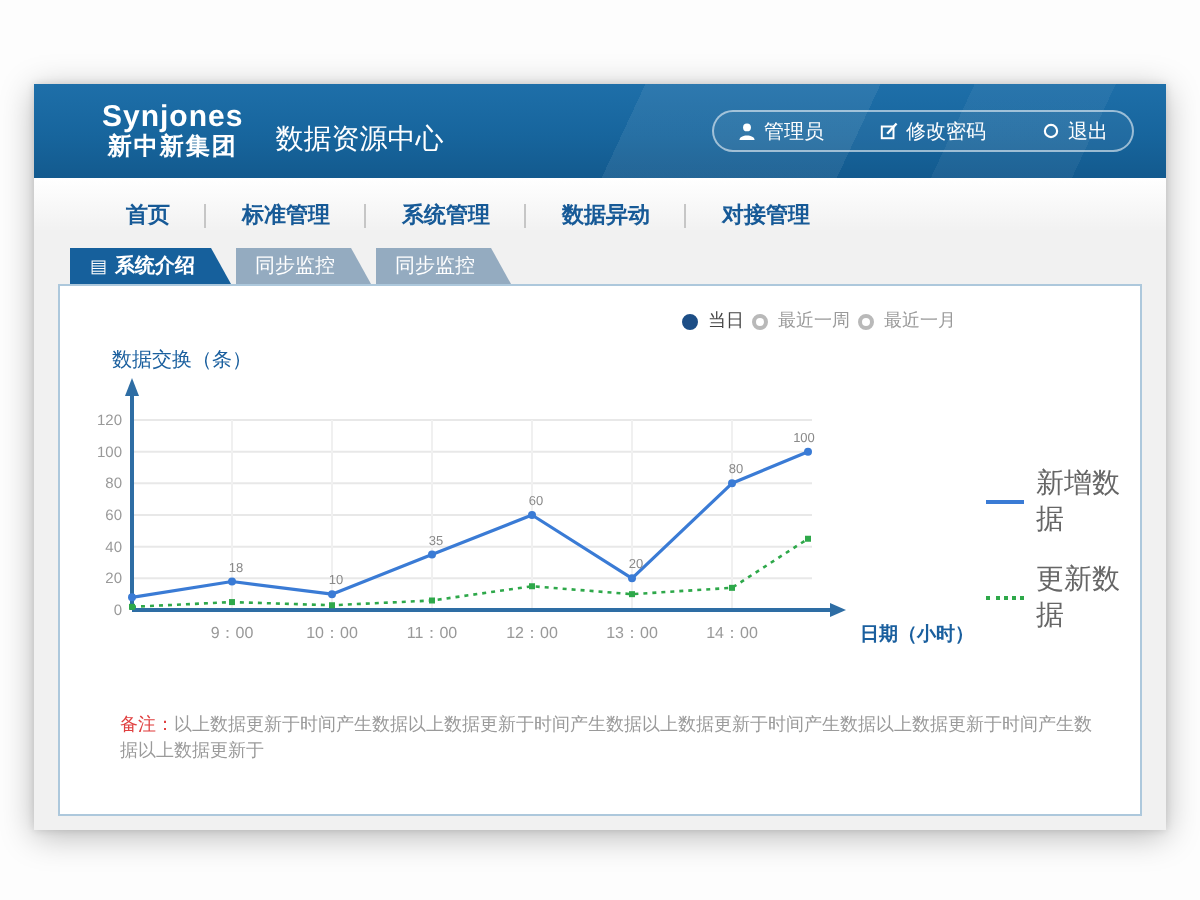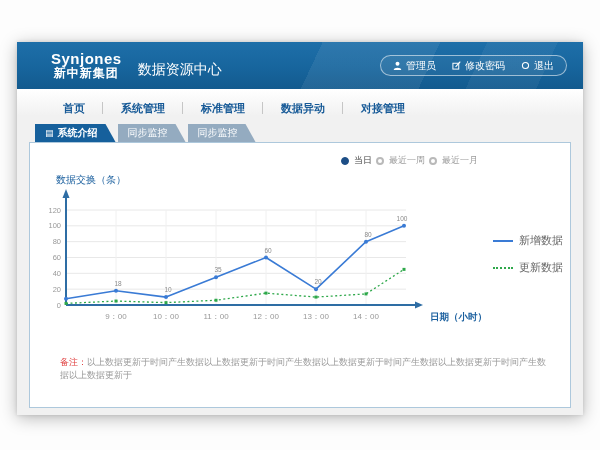--- a/index.html
+++ b/index.html
@@ -15,21 +15,21 @@
     display:flex; align-items:center; padding:0 12px; }
   .header::after { content:""; position:absolute; inset:0; pointer-events:none;
     background:linear-gradient(115deg, transparent 52%, rgba(255,255,255,0.07) 52%,
       rgba(255,255,255,0.07) 72%, transparent 72%, transparent 80%,
       rgba(255,255,255,0.05) 80%, rgba(255,255,255,0.05) 92%, transparent 92%); }
   .logo { color:#fff; text-align:center; line-height:1.05; margin-left:22px; }
   .logo-en { font-size:15px; font-weight:bold; letter-spacing:0.5px; }
   .logo-cn { font-size:12px; font-weight:bold; letter-spacing:1px; }
   .app-title { color:#fff; font-size:14px; margin-left:16px; margin-top:8px; }
   .header-actions { position:relative; z-index:1; margin-left:auto; margin-right:4px;
-    display:flex; gap:16px; height:21px; padding:0 12px;
+    display:flex; gap:28px; height:21px; padding:0 12px;
     border:1px solid rgba(255,255,255,0.55); border-radius:11px;
     background:rgba(255,255,255,0.05);font-family:Liberation Serif, serif; }
   .header-btn { display:flex; align-items:center; gap:4px; color:#fff; font-size:10px;
     cursor:pointer; white-space:nowrap; }
 
   
   .nav { height:38px; background:linear-gradient(#ffffff,#ececec);
     border-bottom:1px solid #d2d2d2; display:flex; align-items:center; padding-left:28px; }
   .nav-item { font-size:11px; font-weight:bold; color:#175a97; padding:0 18px;
     cursor:pointer; position:relative; line-height:26px; }
@@ -59,21 +59,21 @@
   .filter .flabel.sel { color:#444; }
   .filter .flabel.unsel { color:#9a9a9a; }
 
   .chart-ylabel { position:absolute; top:30px; left:26px; color:#1a5f9e;
     font-weight:normal; font-size:10px; }
 
   .chart-row { position:absolute; top:42px; left:8px; display:flex; }
   svg text { font-family:"Liberation Sans","DejaVu Sans",sans-serif; }
 
   .chart-legend { width:78px; padding-top:48px; }
-  .legend-item { display:flex; align-items:center; gap:6px; font-size:11px;
+  .legend-item { display:flex; align-items:center; gap:6px; font-size:14px;
     color:#666; margin-bottom:12px; }
   .legend-line { width:20px; height:0; }
   .legend-line.solid { border-top:2px solid #3a7bd5; }
   .legend-line.dotted { border-top:2px dotted #2ea84a; }
 
   .note { position:absolute; top:213px; left:30px; right:16px; font-size:9px;
     color:#9a9a9a; line-height:1.4; }
   .note-prefix { color:#e04040; }
 </style>
 </head>
@@ -106,22 +106,22 @@
         <svg width="9" height="9" viewBox="0 0 10 10">
             <circle cx="5" cy="5" r="3.4" fill="none" stroke="#fff" stroke-width="1.2"></circle>
           </svg>
         <span>退出</span>
       </div>
     </div>
   </div>
 
   <div class="nav" id="nav-bar">
       <div class="nav-item">首页</div>
+      <div class="nav-item">标准管理</div>
       <div class="nav-item">系统管理</div>
-      <div class="nav-item">标准管理</div>
       <div class="nav-item">数据异动</div>
       <div class="nav-item">对接管理</div>
     </div>
 
   <div class="content">
     <div class="tabs" id="tab-bar">
         <div class="tab active">
           <span class="tab-icon">▤</span>
           <span>系统介绍</span>
         </div>

